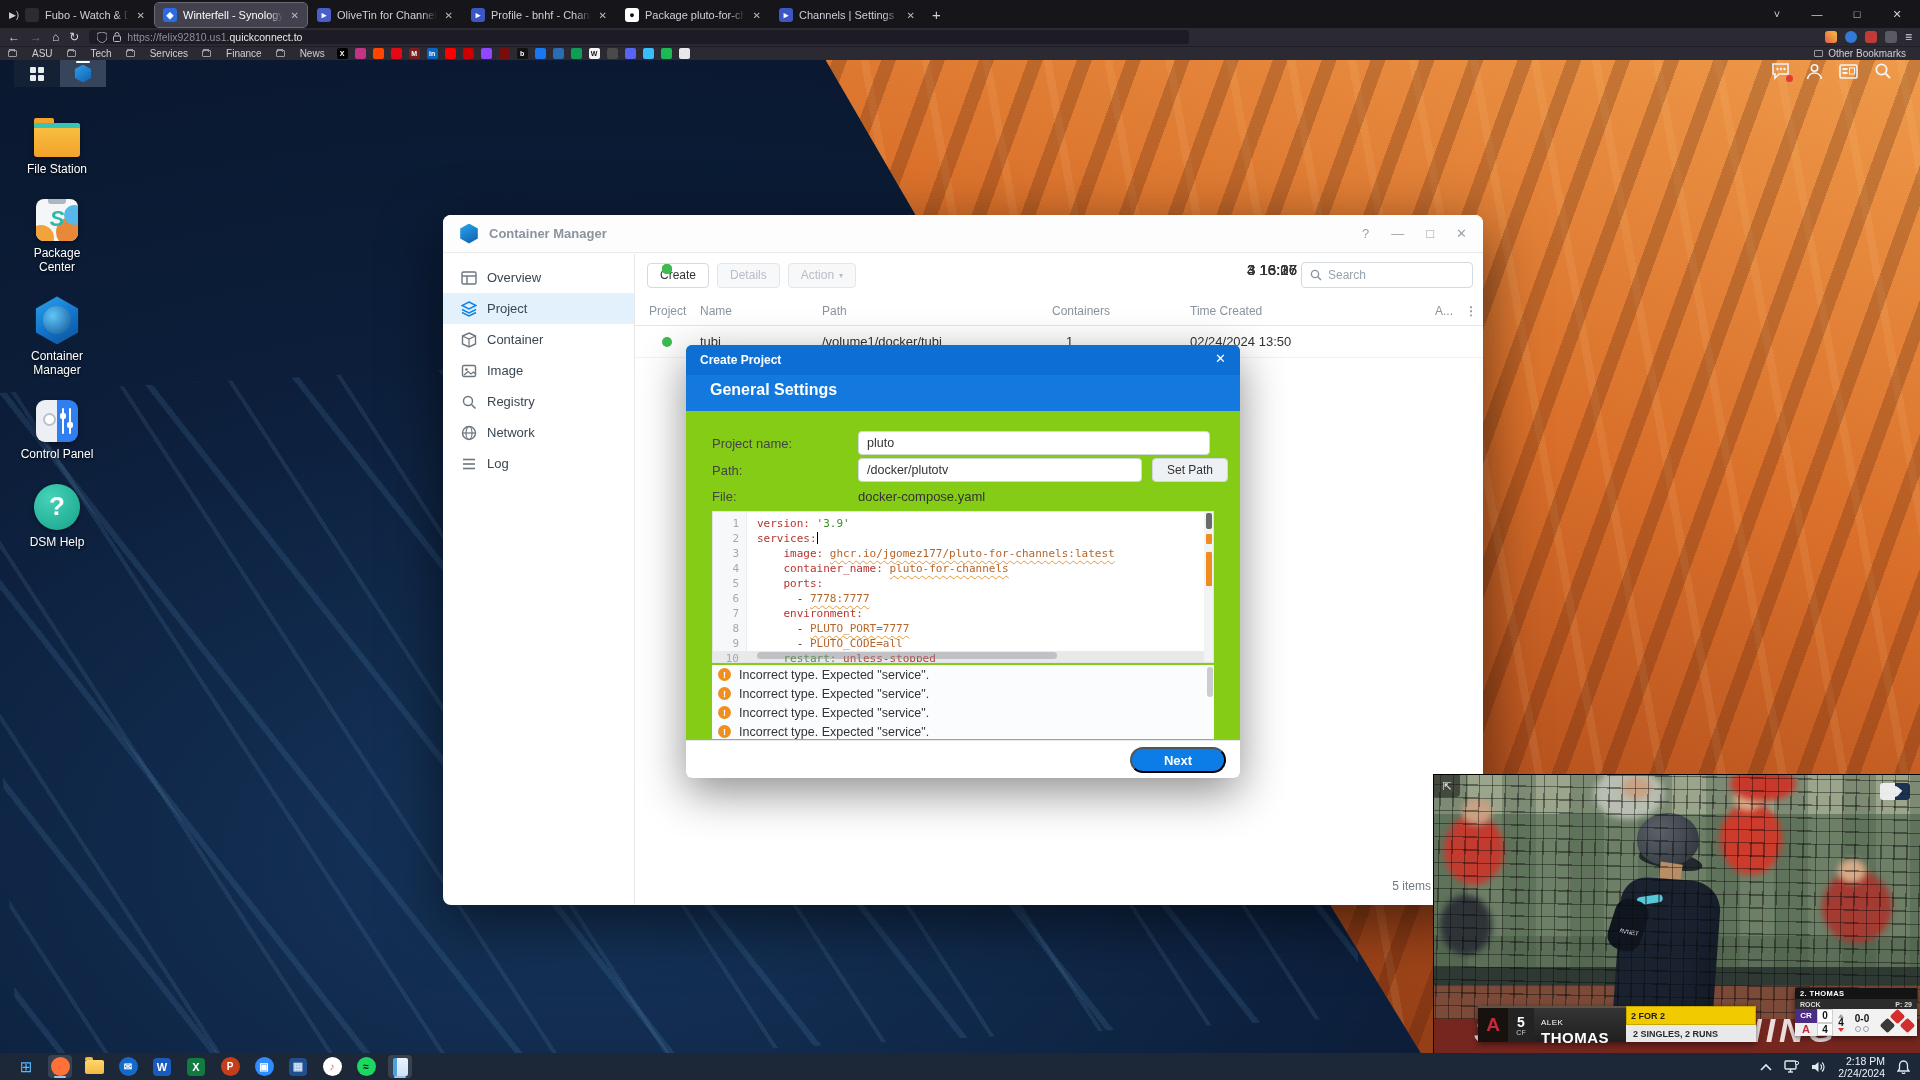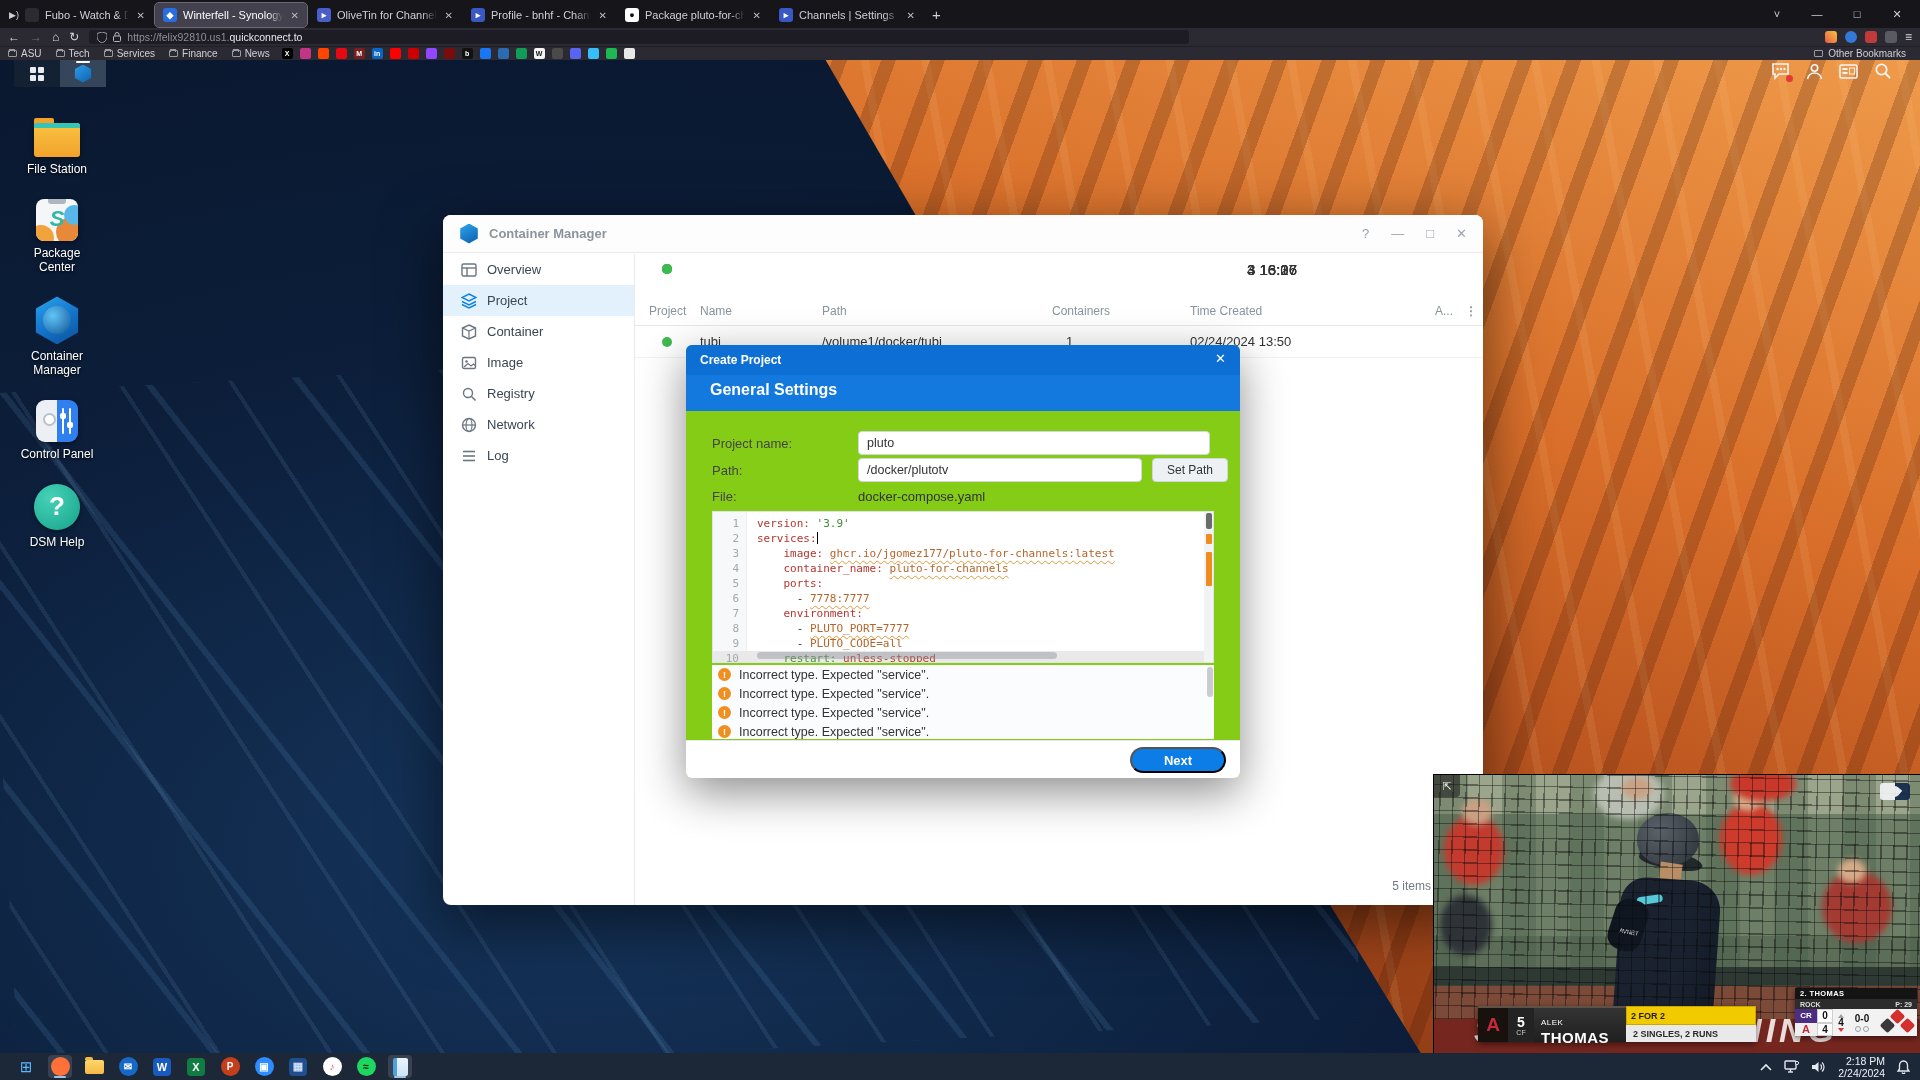--- a/index.html
+++ b/index.html
@@ -22,21 +22,21 @@
   .navbar { position:absolute; left:0; top:28px; width:1920px; height:18px; background:#2b2a33; }
   .navbar-in { position:absolute; left:0; top:0; width:1920px; height:18px; display:flex; align-items:center; gap:10px; padding:0 8px; }
   .navico { color:#d7d7de; font-size:12px; line-height:1; }
   .navico.dim { color:#6f6e77; }
   .urlbar { flex:0 0 1100px; height:14px; background:#1d1c24; border-radius:3px; display:flex; align-items:center; gap:6px; padding:0 8px; }
   .urltext { font-size:10.5px; color:#8f8f98; }
   .urltext b { color:#e8e8ee; font-weight:normal; }
   .navright { display:flex; align-items:center; gap:8px; margin-left:auto; }
   .navsq { width:12px; height:12px; border-radius:3px; }
   .bookbar { position:absolute; left:0; top:46px; width:1920px; height:14px; background:#2b2a33; display:flex; align-items:center; gap:12px; padding:0 8px; border-top:1px solid #1f1e26; }
-  .bkfolder { display:flex; align-items:center; gap:4px; color:#cfcfd6; font-size:10px; }
+  .bkfolder { display:flex; align-items:center; gap:15px; color:#cfcfd6; font-size:10px; }
   .bkfolder .fico { width:9px; height:7px; border:1px solid #9a9aa2; border-radius:1px; position:relative; }
   .bkfolder .fico:before { content:""; position:absolute; left:0; top:-2px; width:4px; height:2px; border:1px solid #9a9aa2; border-bottom:none; }
   .favrow { display:flex; align-items:center; gap:7px; }
   .bfav { width:11px; height:11px; border-radius:2px; display:flex; align-items:center; justify-content:center; font-size:7px; font-weight:bold; }
   .otherbk { margin-left:auto; display:flex; align-items:center; gap:5px; color:#cfcfd6; font-size:10px; padding-right:6px; }
 
   
   .desktop { position:absolute; left:0; top:60px; width:1920px; height:993px; background:radial-gradient(ellipse at 30% 80%, #15355c 0%, #0c1e3a 45%, #081427 100%); overflow:hidden; }
   .canyon { position:absolute; inset:0; clip-path:polygon(43% 0, 100% 0, 100% 100%, 74% 100%, 55% 40%); background:linear-gradient(200deg, #ef9a4a 0%, #d96f2a 30%, #b24e1d 55%, #7e3312 80%, #5f2610 100%); }
   .canyon:after { content:""; position:absolute; inset:0; background:repeating-linear-gradient(110deg, rgba(60,20,5,.22) 0 14px, transparent 14px 46px), repeating-linear-gradient(80deg, rgba(255,210,150,.10) 0 8px, transparent 8px 60px); }
@@ -72,21 +72,21 @@
   .ic-cp .dot { position:absolute; width:6px; height:6px; border-radius:2px; background:#fff; }
   .ic-cp .dot.a { right:12.5px; top:13px; } .ic-cp .dot.b { right:5.5px; top:22px; }
   .ic-help { width:46px; height:46px; border-radius:50%; background:radial-gradient(circle at 35% 30%, #45d2b8, #17a38a); display:flex; align-items:center; justify-content:center; color:#fff; font-size:26px; font-weight:bold; box-shadow:0 2px 5px rgba(0,0,0,.4); }
 
   
   .window { position:absolute; left:443px; top:215px; width:1040px; height:690px; background:#fff; border-radius:8px; box-shadow:0 18px 60px rgba(0,0,0,.55); }
   .titlebar { position:absolute; left:0; top:0; width:100%; height:38px; border-bottom:1px solid #e8eaed; display:flex; align-items:center; padding:0 16px; border-radius:8px 8px 0 0; background:#fdfdfd; }
   .titleico { width:20px; height:20px; background:linear-gradient(150deg,#2ba7f0,#0d5aa8); clip-path:polygon(50% 0,94% 25%,94% 75%,50% 100%,6% 75%,6% 25%); margin-right:10px; }
   .titletext { font-size:13px; font-weight:bold; color:#8a949e; }
   .wctrls { margin-left:auto; display:flex; gap:22px; color:#9aa3ac; font-size:13px; }
-  .sidebar { position:absolute; left:0; top:39px; width:192px; bottom:0; border-right:1px solid #e8eaed; }
+  .sidebar { position:absolute; left:0; top:39px; width:192px; bottom:0; border-right:1px solid #e8eaed; padding-top:8px; }
   .sitem { height:31px; display:flex; align-items:center; gap:10px; padding-left:18px; font-size:13px; color:#3a4652; }
   .sitem.active { background:#e2f1fc; }
   .sico { width:16px; height:16px; flex:0 0 16px; color:#6b7680; }
   .sitem.active .sico { color:#0f82e6; }
   .main { position:absolute; left:192px; top:39px; right:0; bottom:0; }
   .toolbar { position:absolute; left:0; top:0; right:0; height:42px; display:flex; align-items:center; padding-left:12px; gap:8px; }
   .tbtn { height:25px; padding:0 12px; background:#fff; border:1px solid #d4dae0; border-radius:4px; font-size:12px; color:#333; display:flex; align-items:center; gap:5px; }
   .tbtn.disabled { background:#f7f8fa; color:#b7bec5; border-color:#e2e6ea; }
   .caret { font-size:8px; }
   .searchbox { margin-left:auto; margin-right:10px; width:172px; height:26px; border:1px solid #d4dae0; border-radius:4px; display:flex; align-items:center; padding:0 8px; gap:6px; background:#fff; }
@@ -531,20 +531,35 @@
               <line x1="2" y1="3.5" x2="14" y2="3.5" stroke="currentColor" stroke-width="1.6"></line>
               <line x1="2" y1="8" x2="14" y2="8" stroke="currentColor" stroke-width="1.6"></line>
               <line x1="2" y1="12.5" x2="14" y2="12.5" stroke="currentColor" stroke-width="1.6"></line>
             </svg>
           </span>
         <span>Log</span>
       </div>
     </div>
 
     <div class="main">
+      <div class="toolbar">
+        <button class="tbtn">Create</button>
+        <button class="tbtn disabled">Details</button>
+        <button class="tbtn disabled">
+            <span>Action</span>
+            <span class="caret">▾</span>
+          </button>
+        <div class="searchbox">
+          <svg width="12" height="12" viewBox="0 0 12 12">
+              <circle cx="5" cy="5" r="3.6" fill="none" stroke="#8a94a0" stroke-width="1.4"></circle>
+              <line x1="7.8" y1="7.8" x2="11" y2="11" stroke="#8a94a0" stroke-width="1.4"></line>
+            </svg>
+          <input placeholder="Search" style="">
+        </div>
+      </div>
       <div class="thead">
         <span class="th" style="left:14px">Project</span>
         <span class="th" style="left:65px">Name</span>
         <span class="th" style="left:187px">Path</span>
         <span class="th" style="left:417px">Containers</span>
         <span class="th" style="left:555px">Time Created</span>
         <span class="th" style="left:800px">A...</span>
         <span class="th" style="left:830px;font-weight:bold">⋮</span>
       </div>
       <div class="trow1">

